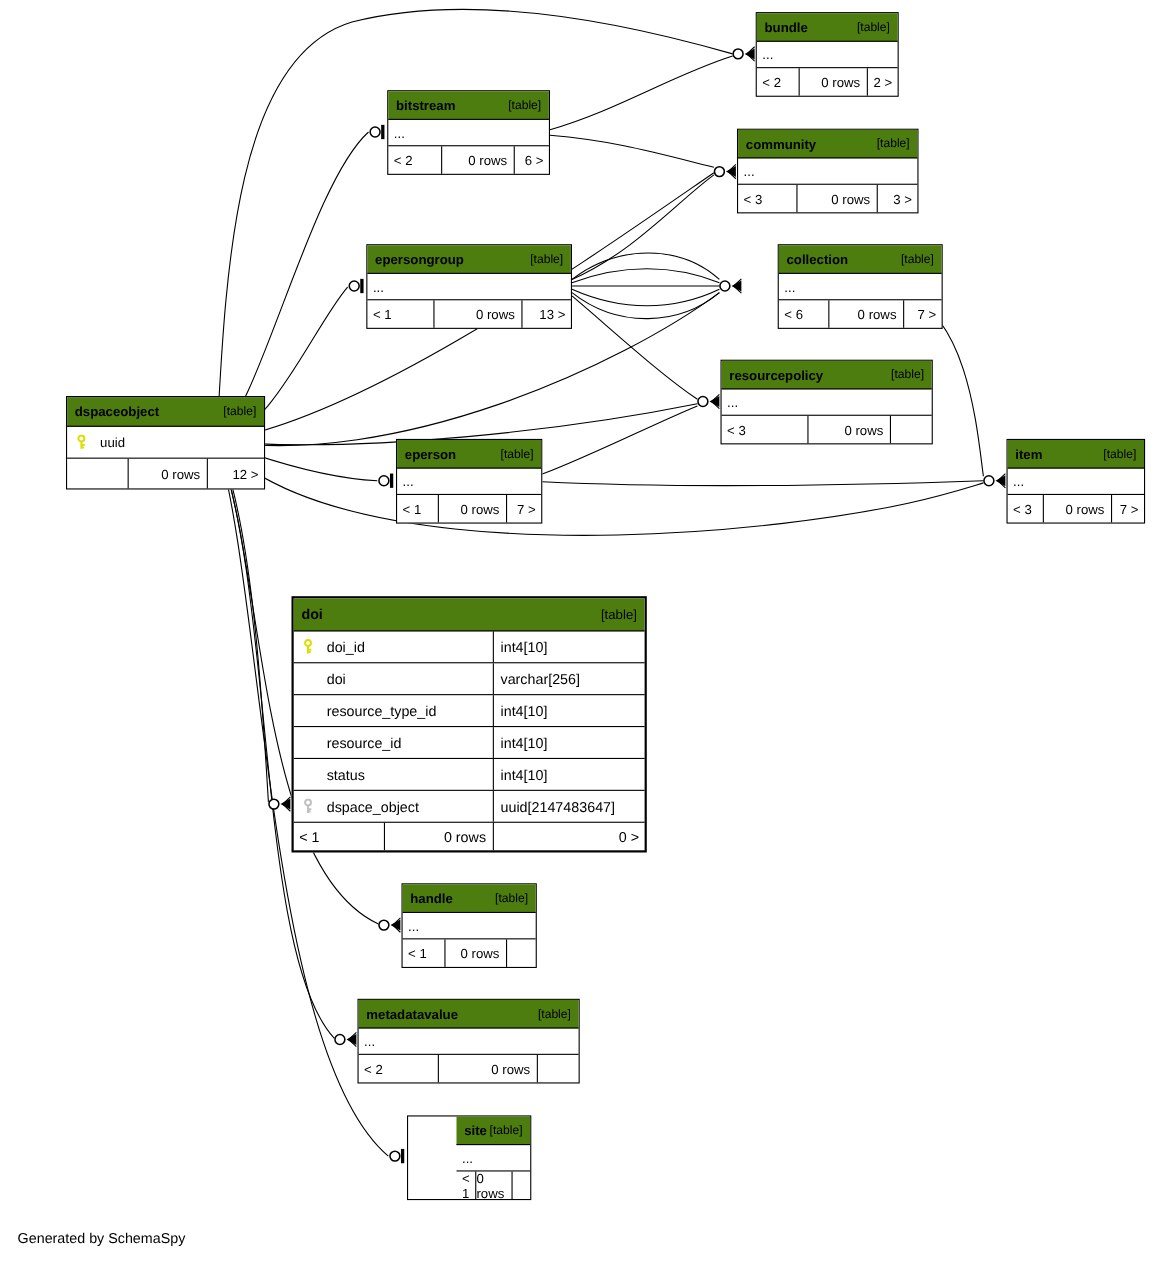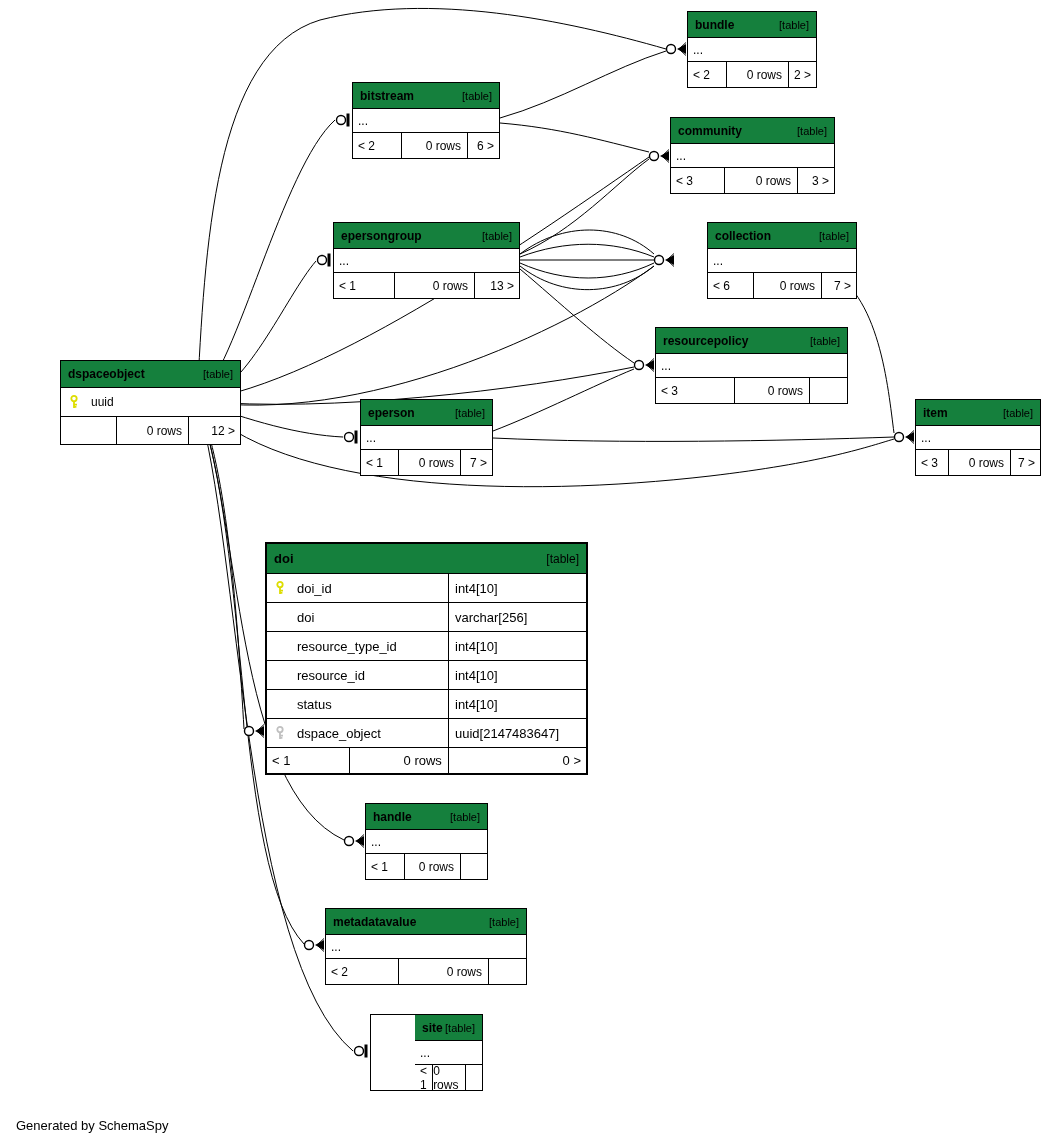--- a/index.html
+++ b/index.html
@@ -3,21 +3,21 @@
 <meta charset="utf-8">
 <style>
   html,body{margin:0;padding:0;}
   body{width:1057px;height:1147px;position:relative;background:#ffffff;overflow:hidden;
        font-family:"Liberation Sans","DejaVu Sans",sans-serif;color:#000;}
   #edges{position:absolute;left:0;top:0;z-index:0;}
   #edges path{fill:none;stroke:#000;stroke-width:1;}
   #tables{position:absolute;left:0;top:0;z-index:1;}
   .tbl{position:absolute;background:#fff;border:1px solid #000;box-sizing:border-box;font-size:12px;}
   .tbl.emph{border:2px solid #000;font-size:13px;}
-  .hd{display:flex;justify-content:space-between;align-items:center;background:#15803d;
+  .hd{display:flex;justify-content:space-between;align-items:center;background:#4d7c0f;
       border-bottom:1px solid #000;padding:0 7px;box-sizing:border-box;}
   .nm{font-weight:bold;}
   .tag{font-size:11px;}
   .emph .tag{font-size:12px;}
   .row{display:flex;align-items:center;border-bottom:1px solid #000;box-sizing:border-box;}
   .row:last-of-type{border-bottom:1px solid #000;}
   .ellip{padding-left:5px;}
   .cname{display:flex;align-items:center;height:100%;box-sizing:border-box;padding-left:8px;}
   .cname .ksl{width:22px;display:inline-flex;align-items:center;}
   .cname.split{border-right:1px solid #000;}

